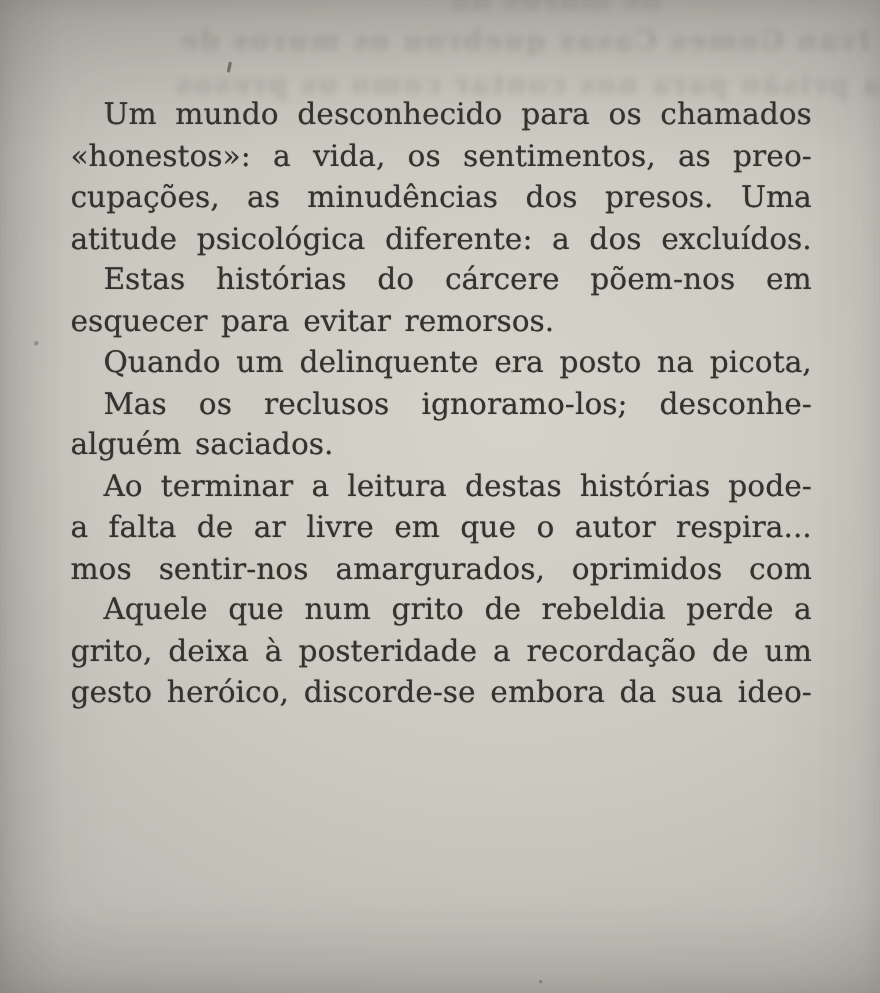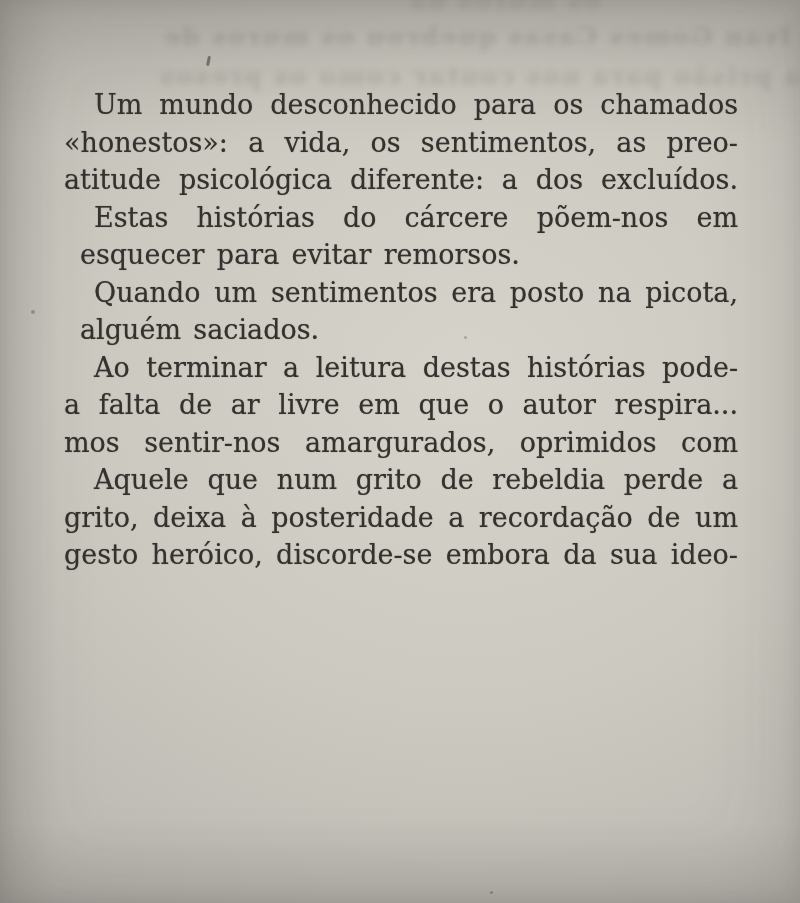--- a/index.html
+++ b/index.html
@@ -42,21 +42,21 @@
     line-height: 37.5px;
     color: #33322e;
     text-shadow: 0 0 1px rgba(51,50,46,0.55);
   }
   .line {
     height: 37.5px;
     text-align: justify;
     text-align-last: justify;
   }
   .line.indent { text-indent: 30px; }
-  .line.plain  { text-align-last: left; word-spacing: 0.14em; margin-left: 16px; }
+  .line.plain  { text-align-last: left; word-spacing: 0.14em; }
 
   .speck { position: absolute; background: #55534d; pointer-events: none; }
   .s1 { left: 207px; top: 56px;  width: 3px; height: 10px; border-radius: 2px; transform: rotate(12deg); opacity: 0.7; }
   .s2 { left: 31px;  top: 310px; width: 4px; height: 4px;  border-radius: 50%; opacity: 0.4; }
   .s3 { left: 464px; top: 336px; width: 3px; height: 3px;  border-radius: 50%; opacity: 0.35; }
   .s4 { left: 490px; top: 891px; width: 3px; height: 3px;  border-radius: 50%; opacity: 0.45; }
 
   .vignette {
     position: absolute;
     inset: 0;
@@ -69,24 +69,26 @@
 
 <div class="page">
 
   <div class="bleed-line b1">os muros da</div>
   <div class="bleed-line b2">Ivan Gomes Casas quebrou os muros de</div>
   <div class="bleed-line b3">sua prisão para nos contar como os presos</div>
 
   <div class="text-block" id="textBlock">
       <div class="line indent">Um mundo desconhecido para os chamados</div>
       <div class="line">«honestos»: a vida, os sentimentos, as preo-</div>
+      <div class="line">cupações, as minudências dos presos. Uma</div>
       <div class="line">atitude psicológica diferente: a dos excluídos.</div>
       <div class="line indent">Estas histórias do cárcere põem-nos em</div>
       <div class="line plain">esquecer para evitar remorsos.</div>
-      <div class="line indent">Quando um sentimentos era posto na picota,</div>
+      <div class="line indent">Quando um delinquente era posto na picota,</div>
+      <div class="line indent">Mas os reclusos ignoramo-los; desconhe-</div>
       <div class="line plain">alguém saciados.</div>
       <div class="line indent">Ao terminar a leitura destas histórias pode-</div>
       <div class="line">a falta de ar livre em que o autor respira...</div>
       <div class="line">mos sentir-nos amargurados, oprimidos com</div>
       <div class="line indent">Aquele que num grito de rebeldia perde a</div>
       <div class="line">grito, deixa à posteridade a recordação de um</div>
       <div class="line">gesto heróico, discorde-se embora da sua ideo-</div>
     </div>
 
   <div class="speck s1"></div>

